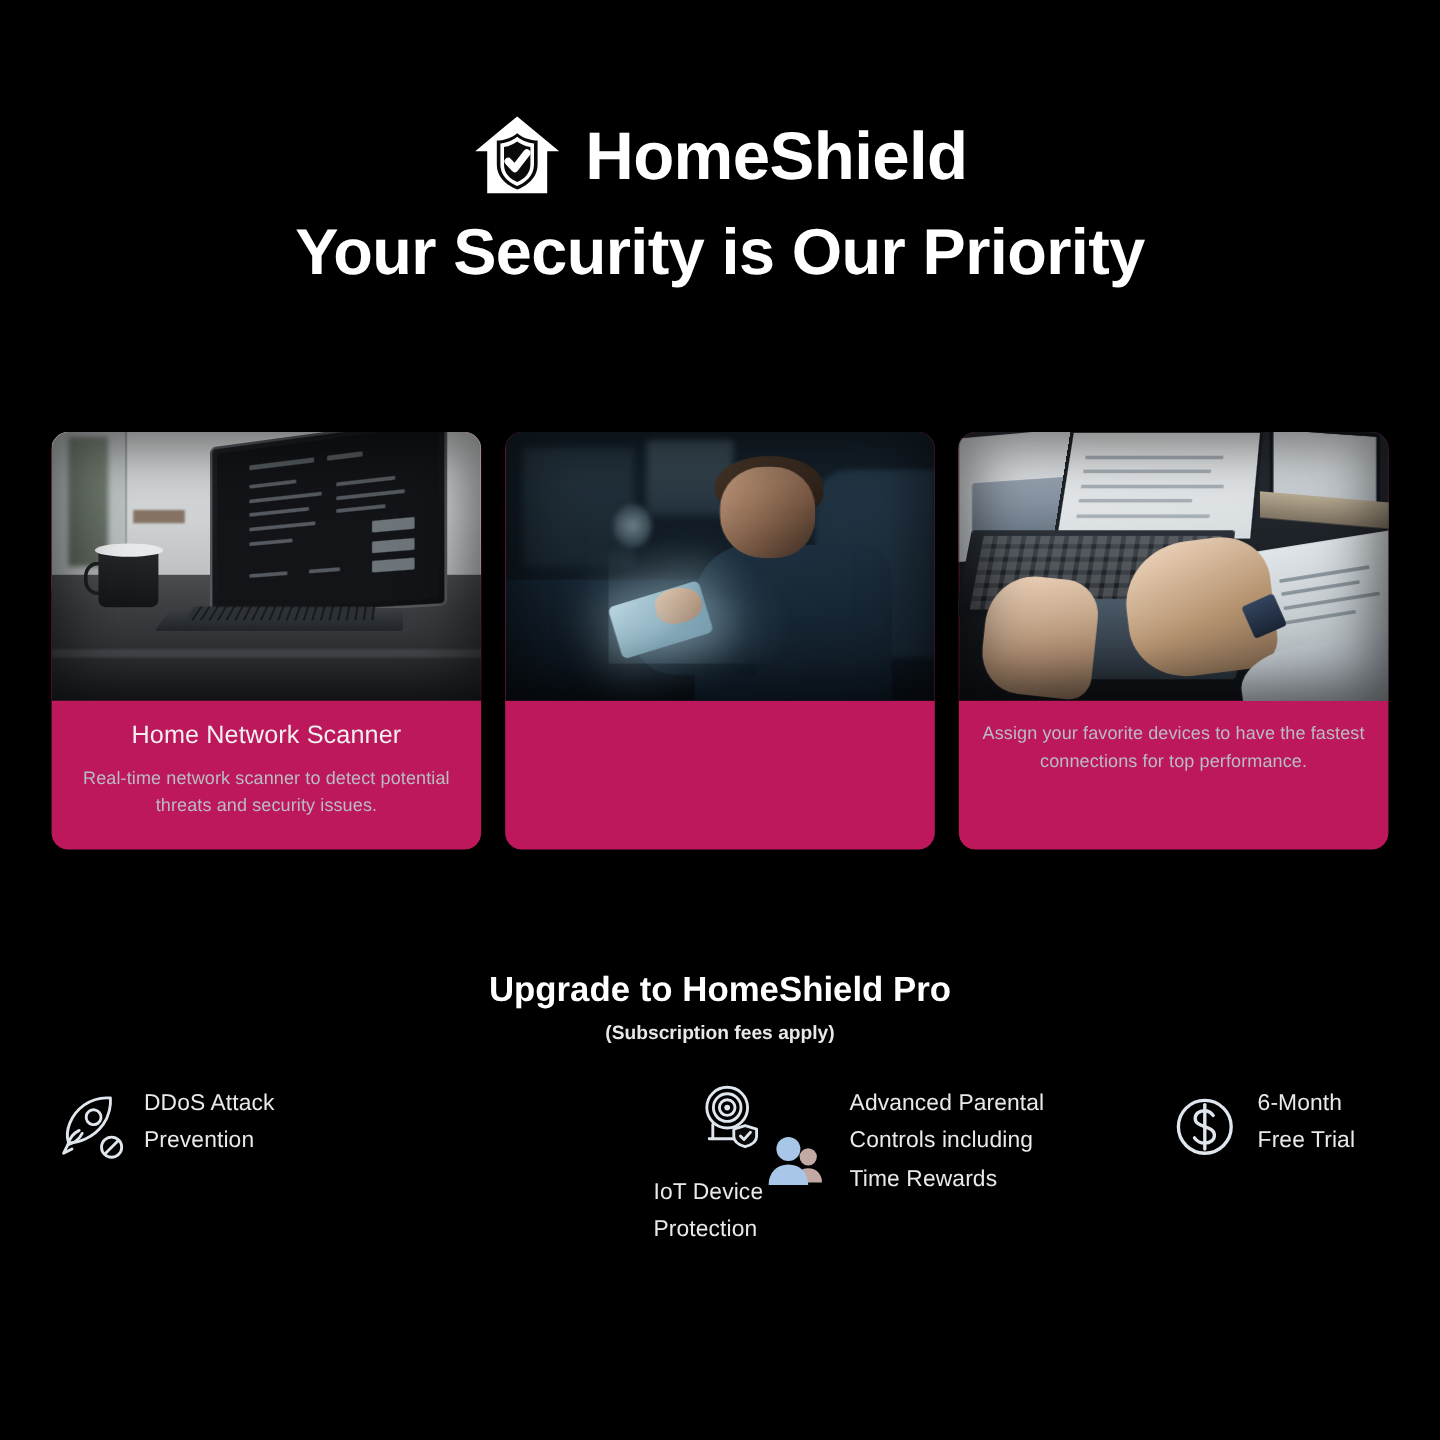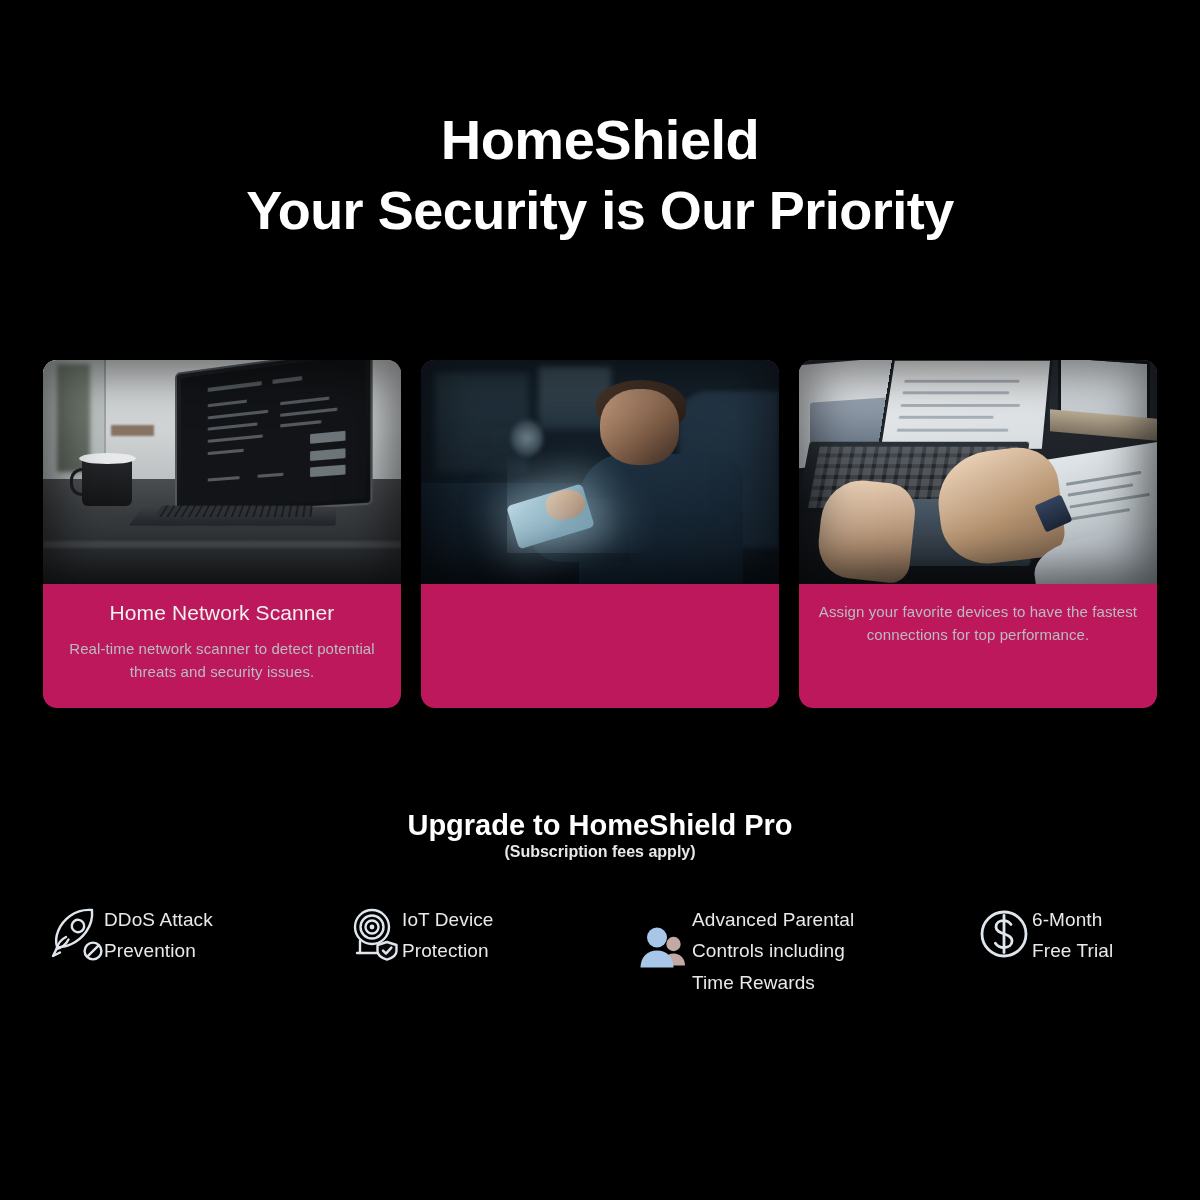--- a/index.html
+++ b/index.html
@@ -29,21 +29,20 @@
     left: 0;
     width: 1200px;
     text-align: center;
   }
   .logo-row {
     display: flex;
     align-items: center;
     justify-content: center;
     gap: 20px;
     height: 76px;
-    flex-direction: column;
   }
   .logo-mark {
     width: 74px;
     height: 70px;
     display: block;
   }
   .brand-name {
     font-size: 56px;
     font-weight: 700;
     letter-spacing: -0.5px;
@@ -342,56 +341,58 @@
     text-align: center;
   }
   .upgrade-title {
     font-size: 29px;
     font-weight: 700;
     color: #ffffff;
     letter-spacing: 0px;
     line-height: 1.2;
   }
   .upgrade-sub {
+    margin-top: 10px;
     font-size: 16px;
     font-weight: 700;
     color: #e8e8e8;
     letter-spacing: 0px;
   }
 
   
   .features {
     position: absolute;
     top: 900px;
     left: 48px;
     width: 1120px;
     display: flex;
     align-items: flex-start;
   }
   .feature {
     display: flex;
-    align-items: center;
+    align-items: flex-end;
+    gap: 16px;
   }
   .feature-icon {
     width: 56px;
     height: 56px;
     flex: 0 0 56px;
     margin-top: 2px;
   }
   .feature-label {
     font-size: 19px;
     font-weight: 400;
     line-height: 1.65;
     color: #e9e9e9;
     letter-spacing: 0.1px;
     white-space: pre-line;
     padding-top: 4px;
   }
   .f0 { width: 298px; }
-  .f1 { width: 290px; }
+  .f1 { width: 290px; flex-direction: column; }
   .f2 { width: 340px; }
   .f3 { width: 192px; }
 </style>
 </head>
 <body>
 
 <div class="page">
 
   <div class="header">
     <div class="logo-row">

